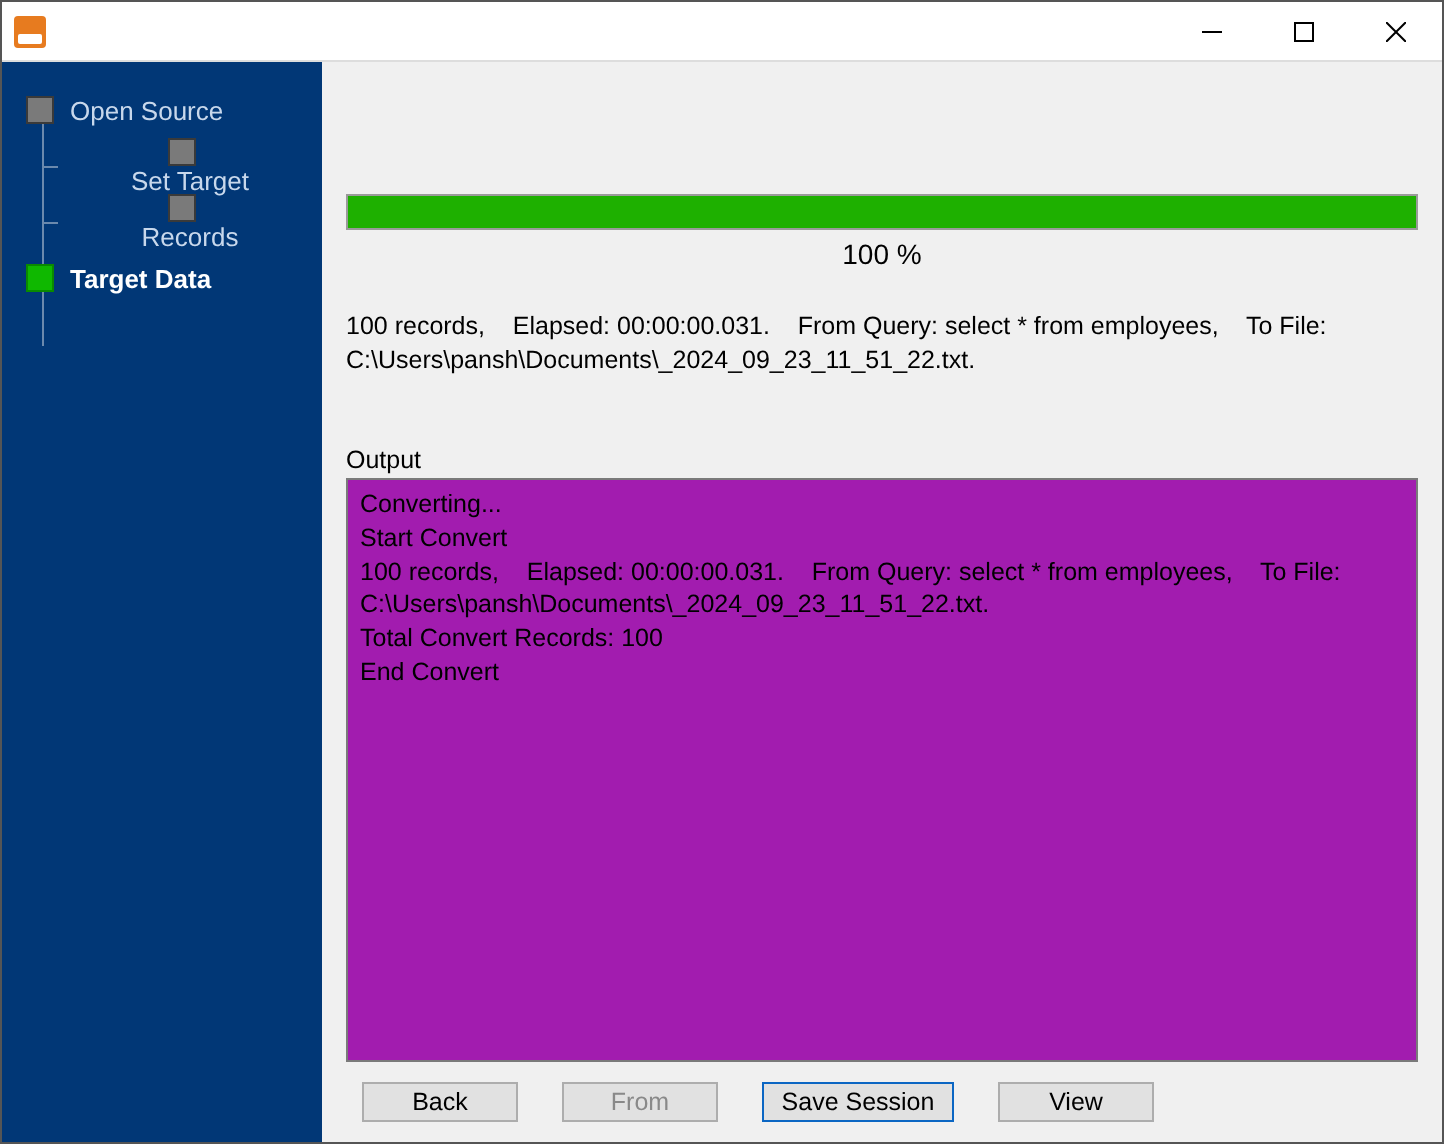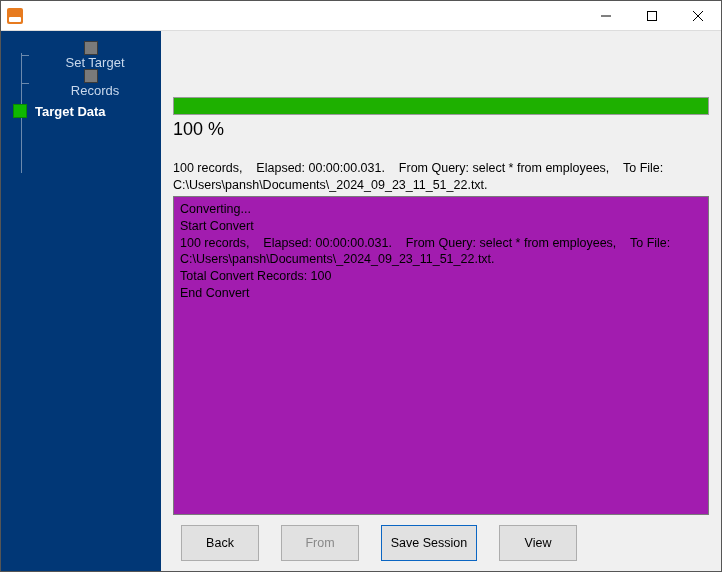--- a/index.html
+++ b/index.html
@@ -114,23 +114,23 @@
   .progress-wrap {
     margin-top: 58px;
   }
   .progress-bar {
     height: 18px;
     background: #1eb000;
     border: 1px solid #9a9a9a;
     width: 100%;
   }
   .progress-text {
-    text-align: left;
+    text-align: center;
     margin-top: 4px;
-    font-size: 18px;
+    font-size: 14px;
   }
   .summary-text {
     margin-top: 20px;
     font-size: 12.5px;
     line-height: 1.35;
     white-space: pre-wrap;
   }
   .output-label {
     margin-top: 34px;
     font-size: 12.5px;
@@ -146,21 +146,21 @@
     white-space: pre-wrap;
     overflow-y: scroll;
   }
   .button-row {
     display: flex;
     gap: 22px;
     padding: 10px 8px 0 8px;
     justify-content: flex-start;
   }
   .btn {
-    height: 36px;
+    height: 20px;
     background: #e1e1e1;
     border: 1px solid #adadad;
     font-size: 12.5px;
     font-family: inherit;
     cursor: pointer;
     padding: 0;
   }
   .btn.w80 { width: 78px; }
   .btn.w96 { width: 96px; }
   .btn:disabled {
@@ -191,20 +191,24 @@
     <svg width="10" height="10">
         <line x1="0" y1="0" x2="10" y2="10" stroke="#000" stroke-width="1"></line>
         <line x1="10" y1="0" x2="0" y2="10" stroke="#000" stroke-width="1"></line>
       </svg>
   </div>
 </div>
 
 <div class="content">
   <div class="sidebar">
     <div class="tree-vline"></div>
+    <div class="step">
+      <div class="step-box"></div>
+      <span class="step-label">Open Source</span>
+    </div>
     <div class="step sub">
       <div class="step-box"></div>
       <span class="step-label">Set Target</span>
     </div>
     <div class="step sub">
       <div class="step-box"></div>
       <span class="step-label">Records</span>
     </div>
     <div class="step active">
       <div class="step-box"></div>
@@ -213,20 +217,21 @@
   </div>
 
   <div class="main">
     <div class="progress-wrap">
       <div class="progress-bar"></div>
       <div class="progress-text">100 %</div>
     </div>
 
     <div class="summary-text">100 records,    Elapsed: 00:00:00.031.    From Query: select * from employees,    To File: C:\Users\pansh\Documents\_2024_09_23_11_51_22.txt.</div>
 
+    <div class="output-label">Output</div>
     <div class="output-box">Converting...
 Start Convert
 100 records,    Elapsed: 00:00:00.031.    From Query: select * from employees,    To File: C:\Users\pansh\Documents\_2024_09_23_11_51_22.txt.
 Total Convert Records: 100
 End Convert</div>
 
     <div class="button-row">
       <button class="btn w80">Back</button>
       <button class="btn w80" disabled="">From</button>
       <button class="btn w96 primary">Save Session</button>

